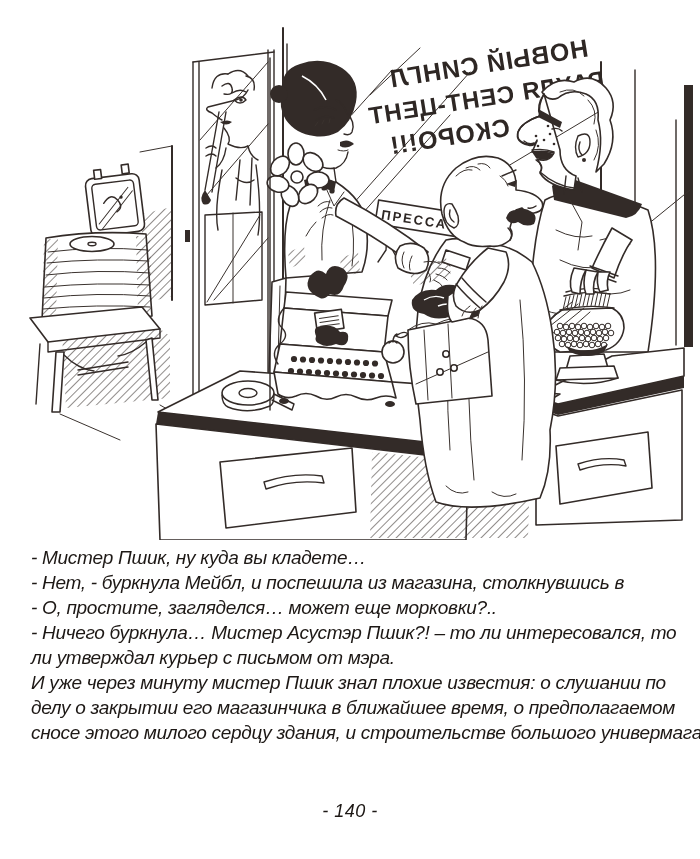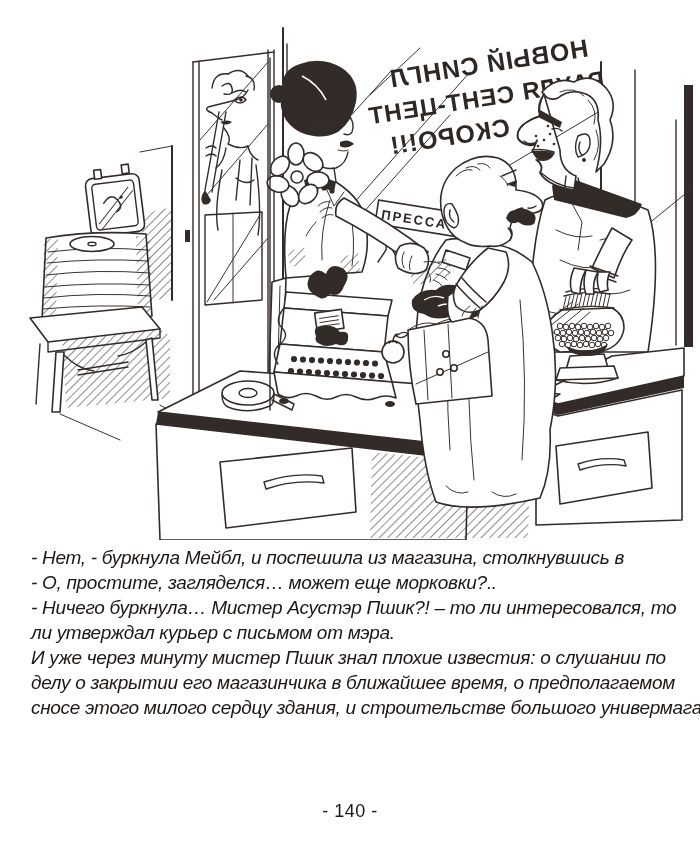--- a/index.html
+++ b/index.html
@@ -11,21 +11,21 @@
   }
   .illustration{position:absolute;left:0;top:0;width:700px;height:540px;}
   .story{
     position:absolute;left:31px;top:545px;width:650px;
     font-style:italic;font-size:19px;line-height:25px;letter-spacing:-0.3px;
     color:#1d1815;
   }
   .story .line{white-space:nowrap;}
   .pagenum{
     position:absolute;left:0;top:801px;width:700px;text-align:center;
-    font-size:18px;color:#1d1815;letter-spacing:0.5px;
+    font-style:italic;font-size:18px;color:#1d1815;letter-spacing:0.5px;
   }
   svg .ln{stroke:#332b28;fill:none;stroke-width:1.4;stroke-linecap:round;stroke-linejoin:round;}
   svg .ln2{stroke:#332b28;fill:none;stroke-width:2;stroke-linecap:round;stroke-linejoin:round;}
   svg .thin{stroke:#3a322e;fill:none;stroke-width:1;stroke-linecap:round;}
   svg .wfill{fill:#ffffff;stroke:#332b28;stroke-width:1.6;stroke-linejoin:round;}
   svg .dfill{fill:#332b28;stroke:none;}
   svg .signtext{font-family:"Liberation Sans",sans-serif;font-weight:bold;fill:#2e2724;letter-spacing:1px;}
   svg .presstext{font-family:"Liberation Sans",sans-serif;font-weight:bold;fill:#2e2724;font-size:13px;letter-spacing:2px;}
 </style>
 </head>
@@ -382,20 +382,21 @@
     <path class="wfill" d="M400,246 q-8,10 -2,22 q16,10 28,2 q6,-12 -2,-22 q-12,-8 -24,-2 Z"></path>
     <path class="thin" d="M404,252 q-4,8 0,16 M412,256 q-4,8 -2,14"></path>
     <path class="thin" d="M424,262 q10,-2 16,2 M438,262 q8,0 12,4 M438,268 q8,0 12,5 M436,274 q8,2 11,6 M434,280 q7,3 9,7 M428,272 q4,6 2,10"></path>
   </g>
 
   <line class="ln" x1="270" y1="58" x2="270" y2="410"></line>
 </svg>
 </div>
 
 <div class="story">
+  <div class="line">- Мистер Пшик, ну куда вы кладете…</div>
   <div class="line">- Нет, - буркнула Мейбл, и поспешила из магазина, столкнувшись в</div>
   <div class="line">- О, простите, загляделся… может еще морковки?..</div>
   <div class="line">- Ничего буркнула… Мистер Асустэр Пшик?! – то ли интересовался, то</div>
   <div class="line">ли утверждал курьер с письмом от мэра.</div>
   <div class="line">И уже через минуту мистер Пшик знал плохие известия: о слушании по</div>
   <div class="line">делу о закрытии его магазинчика в ближайшее время, о предполагаемом</div>
   <div class="line">сносе этого милого сердцу здания, и строительстве большого универмага,</div>
 </div>
 
 <div class="pagenum">- 140 -</div>

